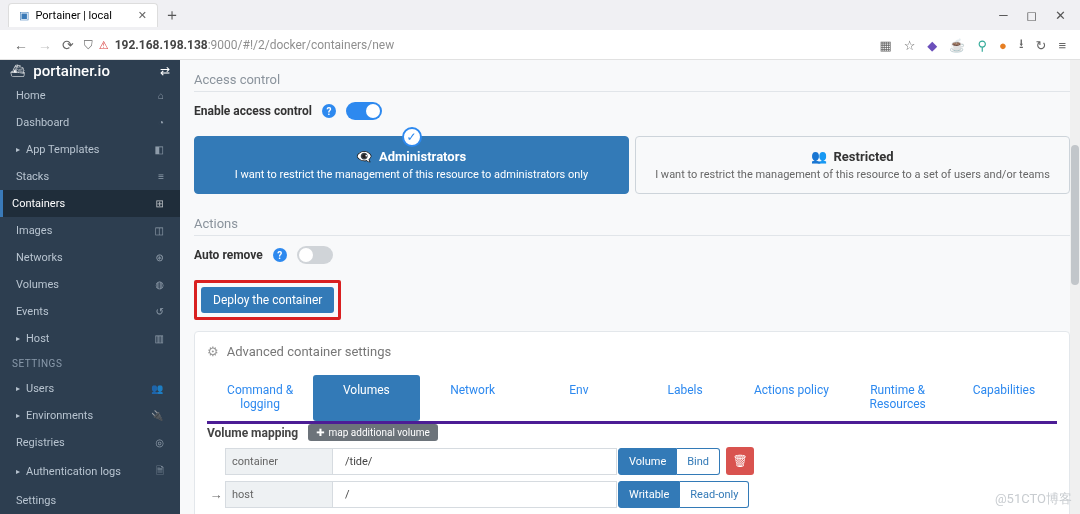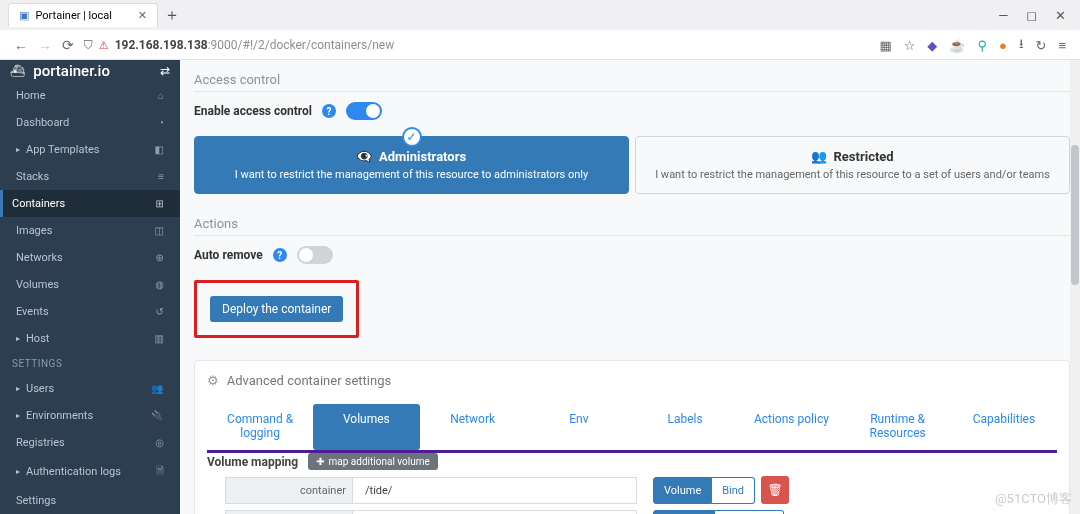--- a/index.html
+++ b/index.html
@@ -38,35 +38,35 @@
 .toggle.off{background:#d0d4d8}
 .toggle.off::after{left:2px;right:auto}
 .cards{display:flex;gap:6px;margin-bottom:18px}
 .card{flex:1;border:1px solid #cdd4da;border-radius:4px;text-align:center;padding:12px 10px;position:relative}
 .card.sel{background:#337ab7;color:#fff;border-color:#337ab7}
 .card-check{position:absolute;top:-10px;left:50%;transform:translateX(-50%);width:20px;height:20px;border-radius:50%;background:#fff;border:2px solid #2d89ef;color:#2d89ef;font-size:12px;display:flex;align-items:center;justify-content:center}
 .card-title{font-size:13px;font-weight:700;margin-bottom:4px;display:inline-flex;align-items:center;gap:6px}
 .card-desc{font-size:11px}
 .card:not(.sel) .card-title{color:#333}
 .card:not(.sel) .card-desc{color:#666}
-.deploy-box{border:3px solid #d92020;display:inline-block;padding:13px;border-radius:2px;margin-bottom:22px}
+.deploy-box{border:3px solid #d92020;display:inline-block;padding:4px;border-radius:2px;margin-bottom:11px}
 .btn{background:#337ab7;color:#fff;border:none;padding:6px 12px;border-radius:3px;font-size:12px;cursor:pointer}
 .settings-box{border:1px solid #e3e7eb;border-radius:4px;background:#fff;padding:12px}
 .settings-head{font-size:13px;color:#777;display:flex;align-items:center;gap:8px;margin-bottom:16px}
 .gear{color:#999}
 .tabs{display:flex;border-bottom:3px solid #4c1d95;}
 .tab-btn{flex:1;text-align:center;padding:8px 4px;color:#2d89ef;font-size:12px;cursor:pointer;border-bottom:2px solid transparent}
 .tab-btn.active{background:#337ab7;color:#fff;border-radius:3px}
 .vol-row{display:flex;align-items:center;gap:10px;margin-bottom:6px}
 .vol-lbl{font-size:12px;font-weight:700;color:#444}
 .badge{background:#6c737a;color:#fff;font-size:10px;padding:3px 8px;border-radius:3px;display:inline-flex;align-items:center;gap:4px;cursor:pointer}
 .map-row{display:flex;align-items:center;gap:0;margin-bottom:6px}
-.map-lbl{width:128px;background:#eef1f3;border:1px solid #d6dbe0;padding:6px;text-align:right;font-size:11px;color:#666}
+.map-lbl{width:108px;background:#eef1f3;border:1px solid #d6dbe0;padding:6px;text-align:left;font-size:11px;color:#666}
 .map-in{flex:1;max-width:284px;border:1px solid #d6dbe0;border-left:none;padding:6px 12px;font-size:11px;color:#444;background:#fff}
-.pill-group{display:flex;margin-left:16px}
+.pill-group{display:flex;margin-left:1px}
 .pill{padding:6px 10px;font-size:11px;border:1px solid #337ab7;cursor:pointer}
 .pill.on{background:#337ab7;color:#fff}
 .pill.off{background:#fff;color:#337ab7}
 .pill:first-child{border-radius:3px 0 0 3px}
 .pill:last-child{border-radius:0 3px 3px 0;border-left:none}
 .del-btn{width:28px;height:28px;background:#d9534f;color:#fff;margin-left:6px;border-radius:3px;display:flex;align-items:center;justify-content:center;cursor:pointer}
 .arrow-lbl{width:18px;text-align:center;font-size:13px;color:#666}
 .wm{position:absolute;right:8px;bottom:6px;color:#c8ccd0;font-size:13px}
 .scrollbar{width:10px;background:#f0f0f0;position:absolute;right:0;top:60px;bottom:0}
 .scrollbar::after{content:"";position:absolute;width:8px;left:1px;top:85px;height:140px;background:#c2c6ca;border-radius:4px}

